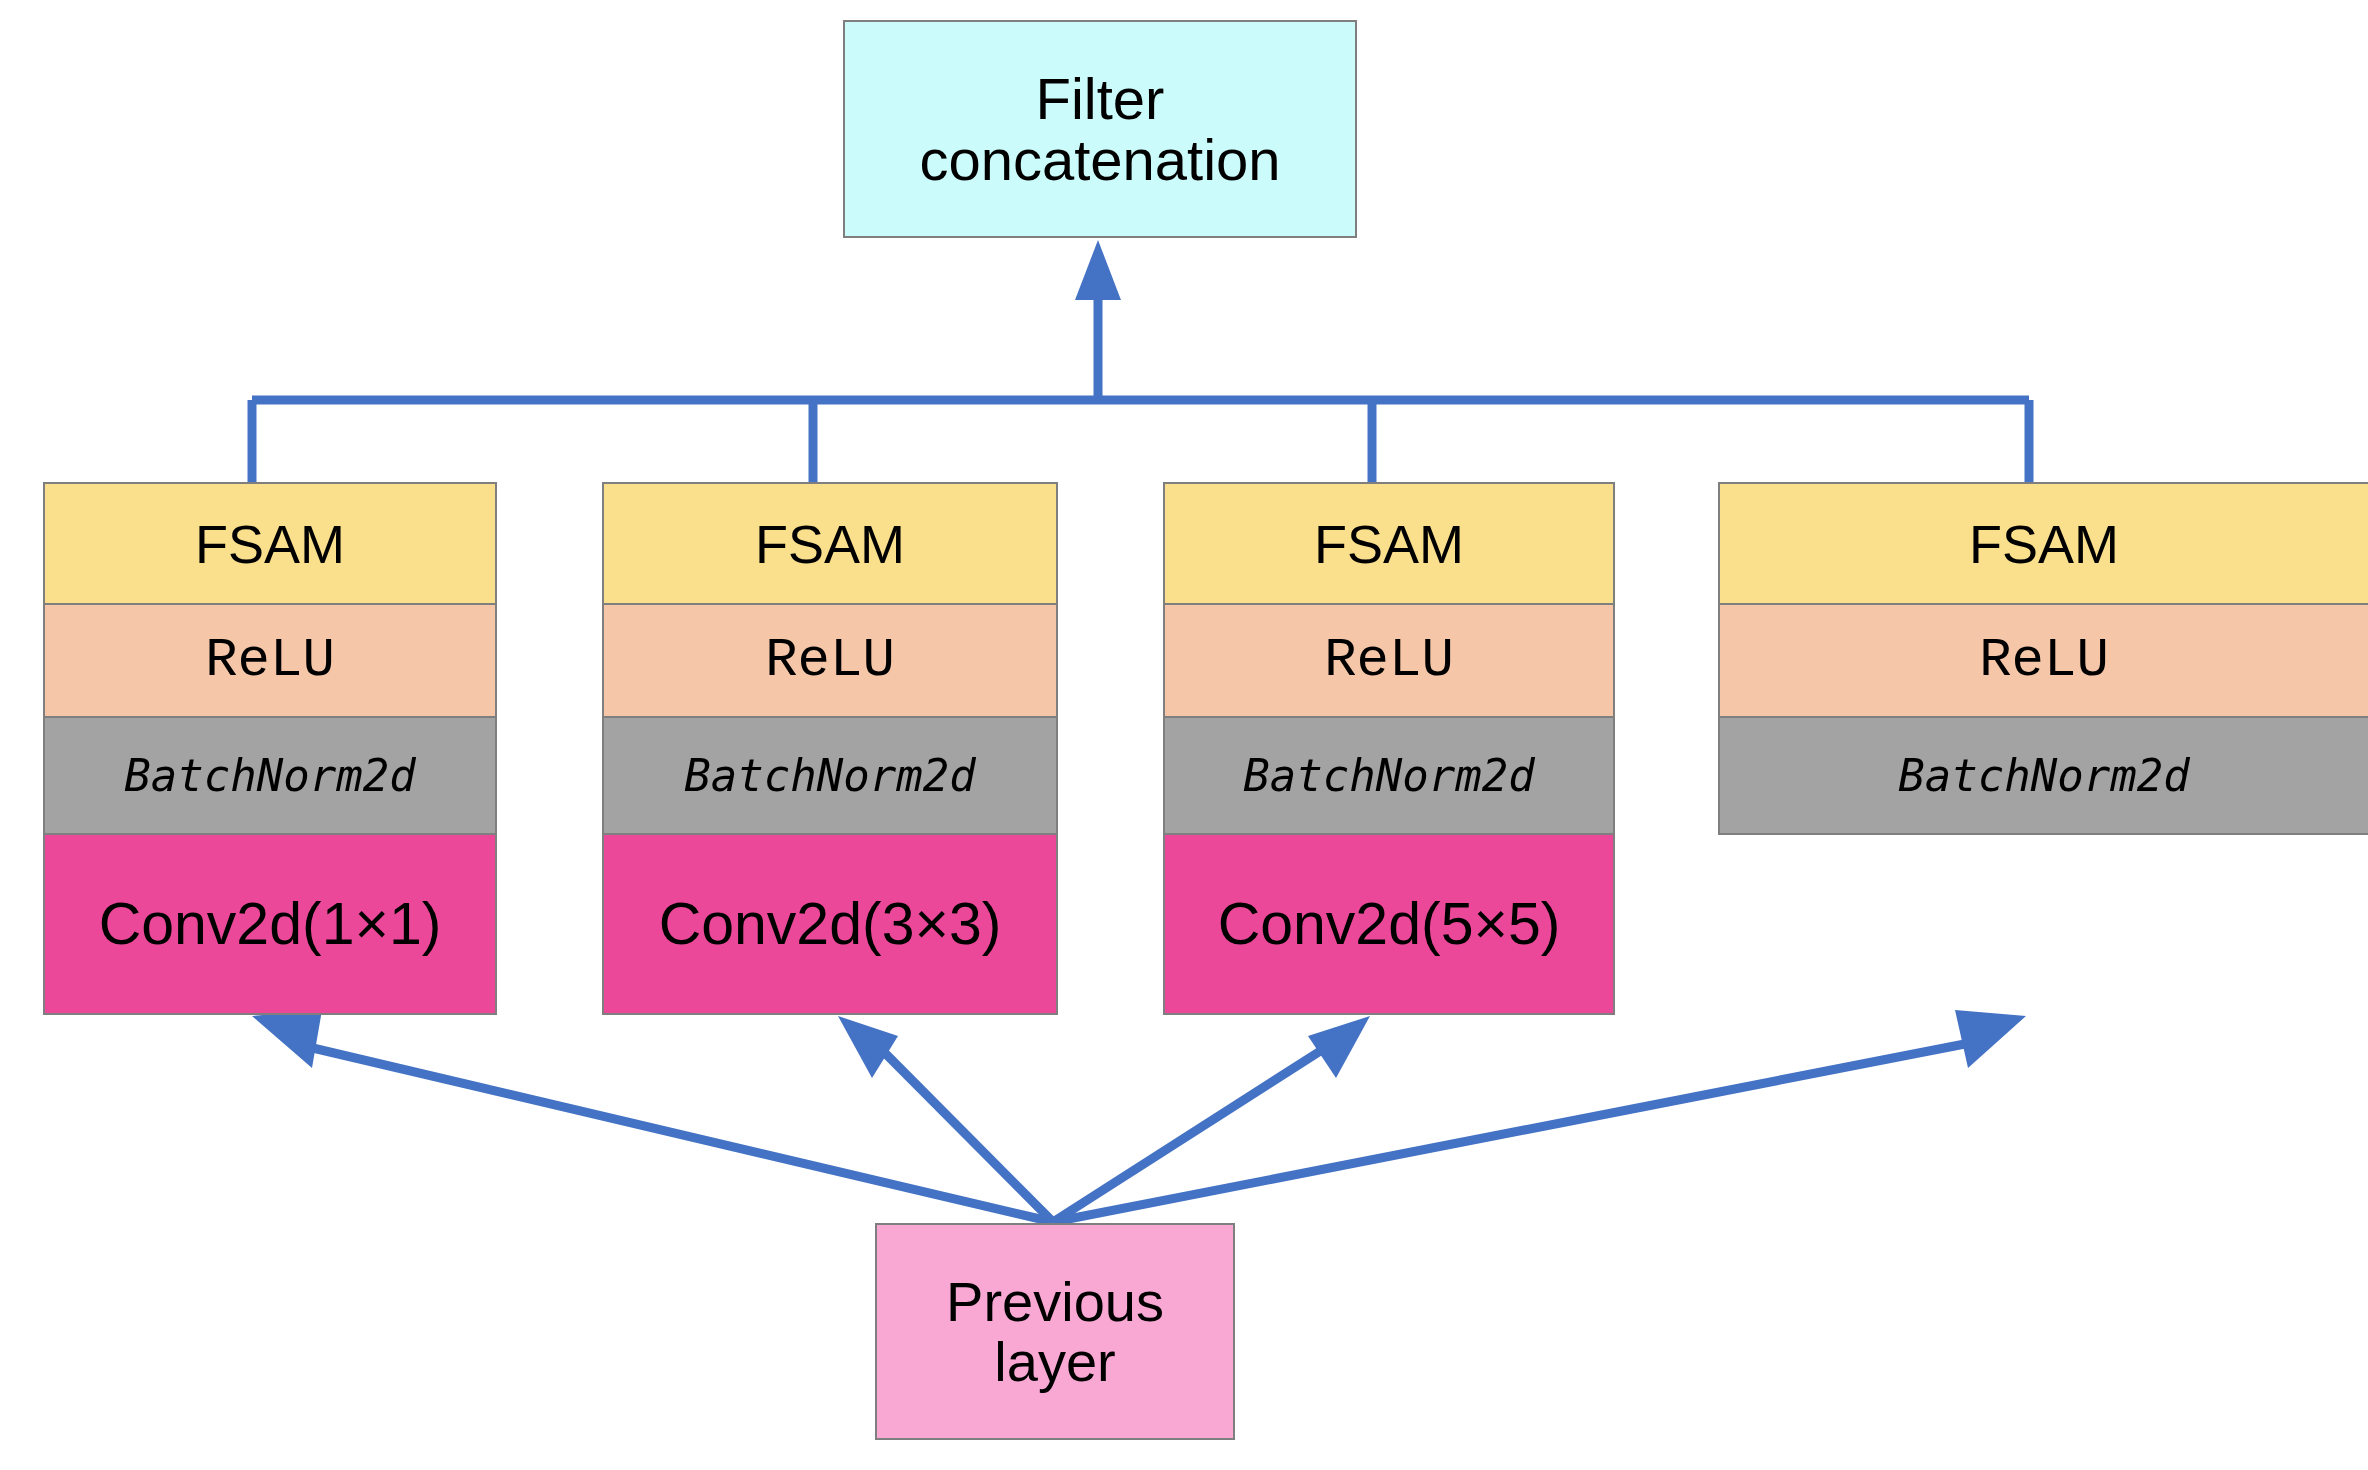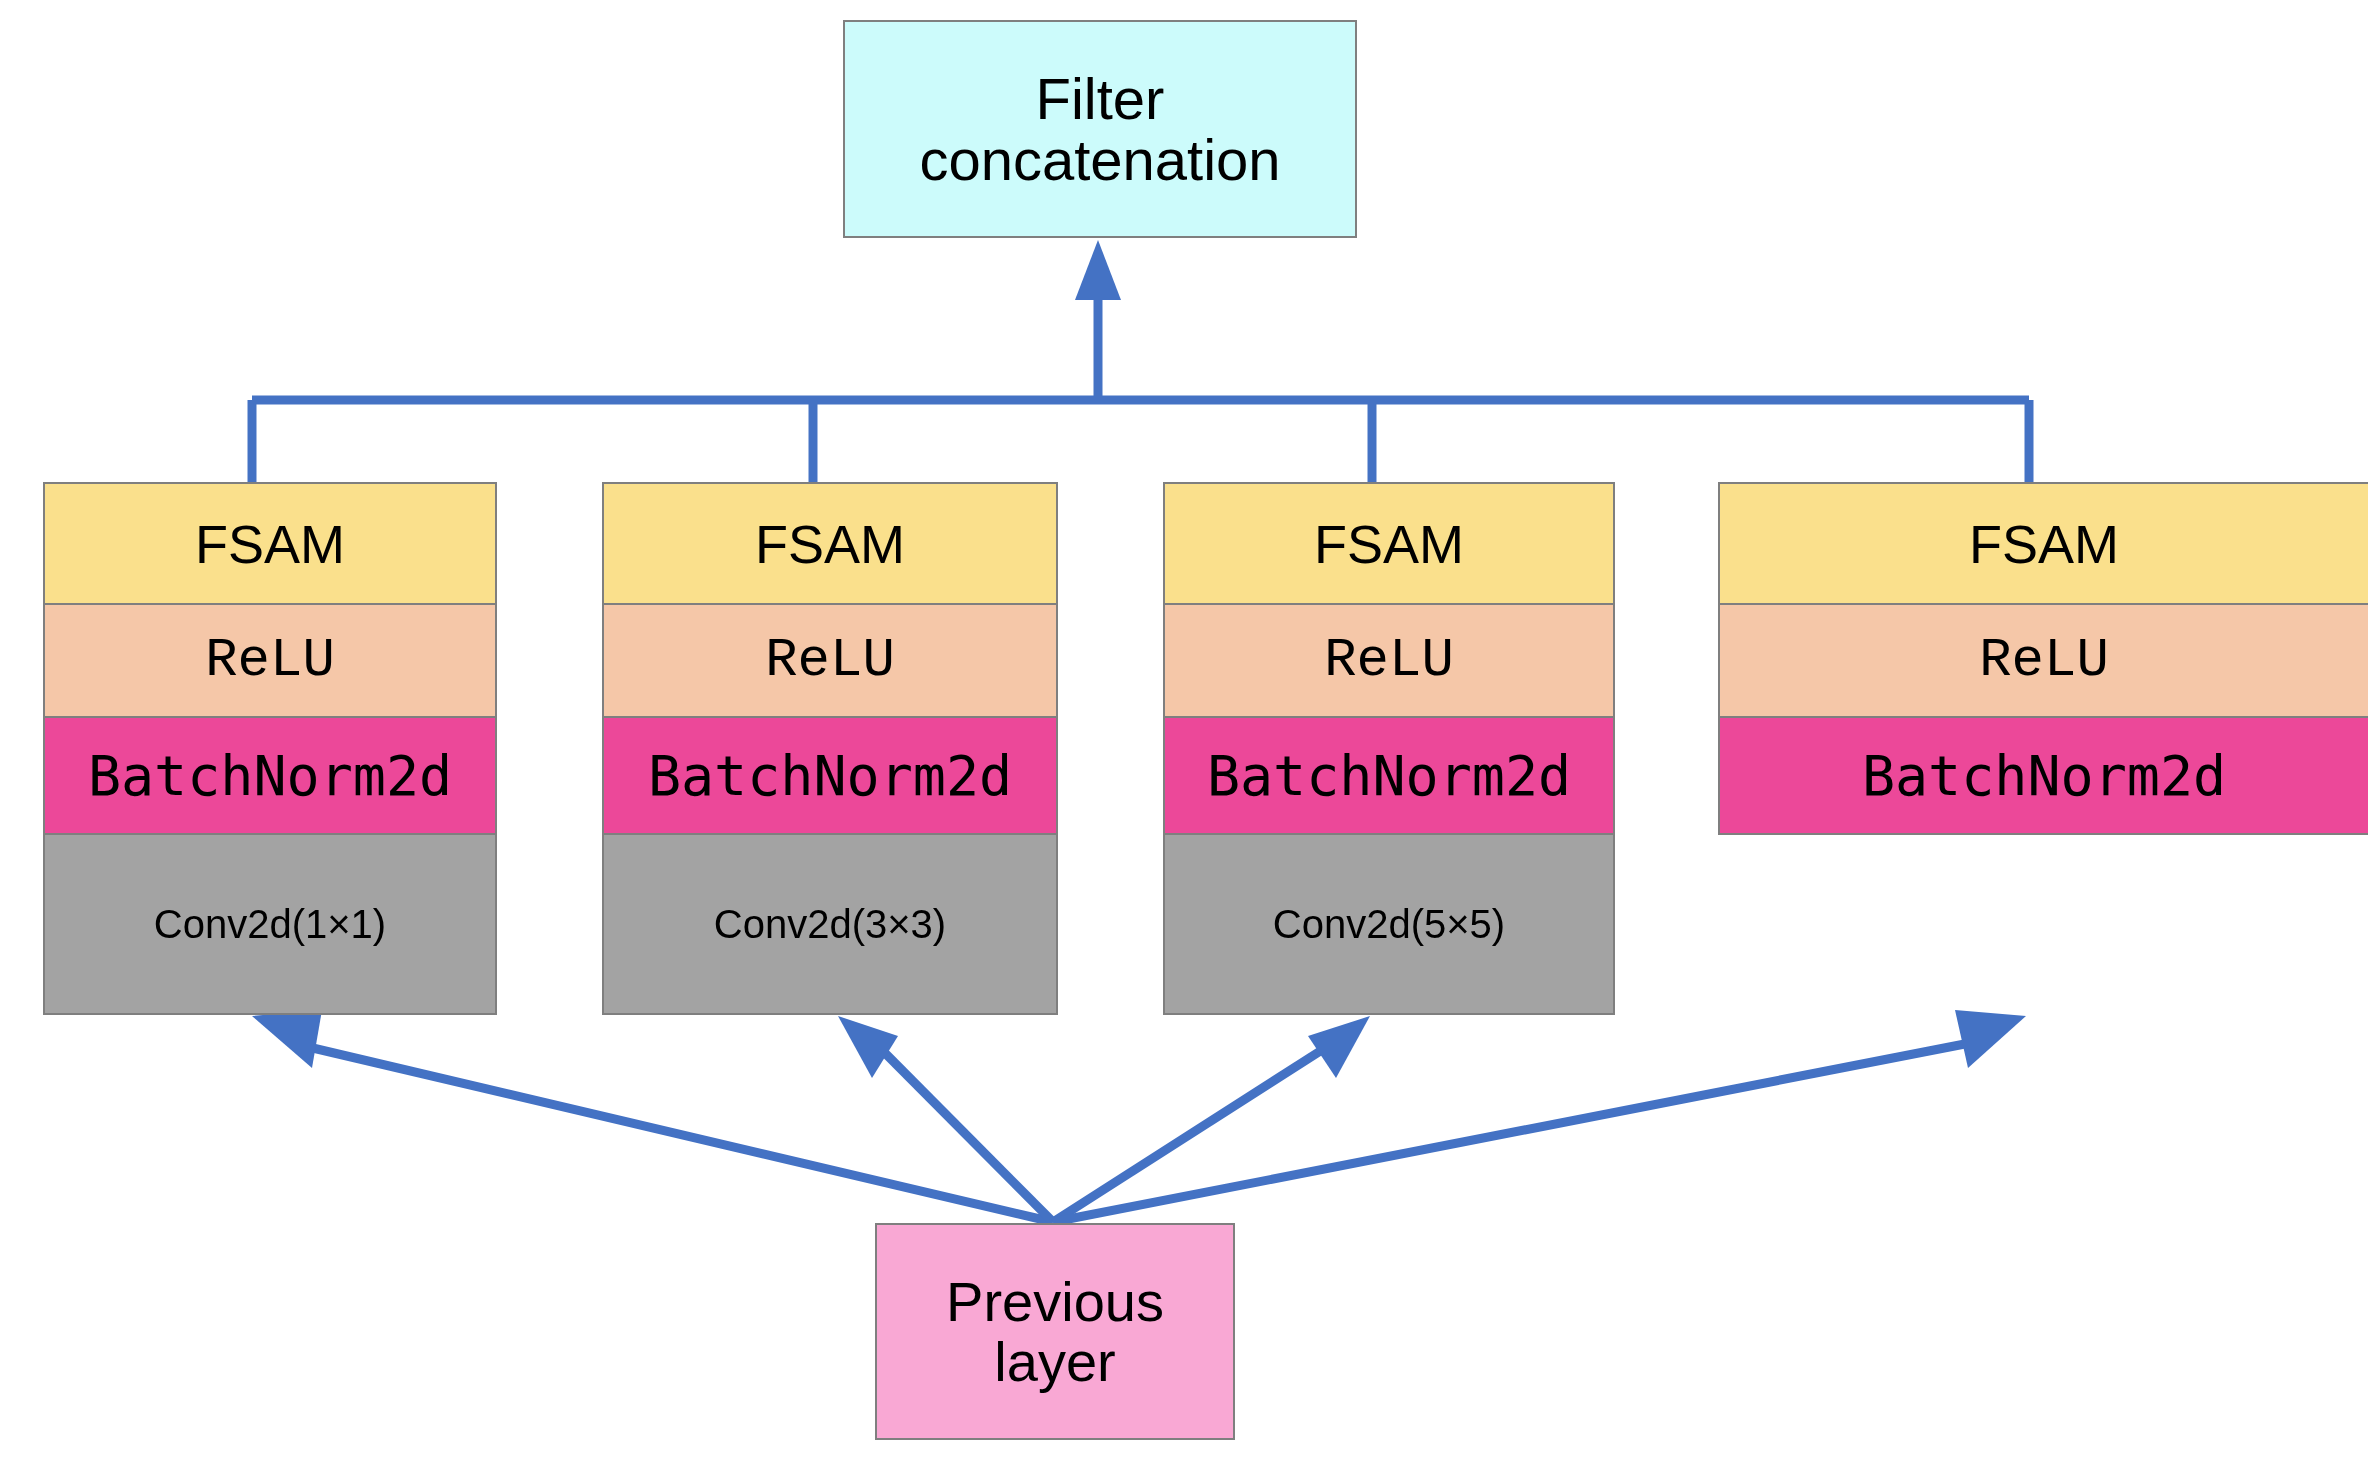--- a/index.html
+++ b/index.html
@@ -36,23 +36,23 @@
     position:relative;
     box-sizing:border-box;
     border:2px solid #7f7f7f;
     display:flex;align-items:center;justify-content:center;
     text-align:center;color:#000;
     width:100%;
     margin-left:16px;
   }
   .cell.fsam {background:#fae08c;height:123px;font-size:54px;}
   .cell.relu {background:#f5c7a8;height:113px;font-size:54px;border-top:none;font-family:Liberation Mono, monospace;}
-  .cell.bn   {background:#ec4899;height:117px;font-size:55px;border-top:none;
-              font-family:"DejaVu Sans Mono", monospace;}
-  .cell.conv {background:#a3a3a3;height:180px;font-size:40px;border-top:none;}
+  .cell.bn   {background:#a3a3a3;height:117px;font-size:44px;border-top:none;
+              font-family:"DejaVu Sans Mono", monospace;font-style:italic;}
+  .cell.conv {background:#ec4899;height:180px;font-size:59px;border-top:none;}
 
   #b0{left:27px;width:454px;}
   #b1{left:586px;width:456px;}
   #b2{left:1147px;width:452px;}
   #b3{left:1702px;width:652px;}
 
   
   #prev{
     left:875px;top:1223px;width:360px;height:217px;
     background:#f9a8d4;

